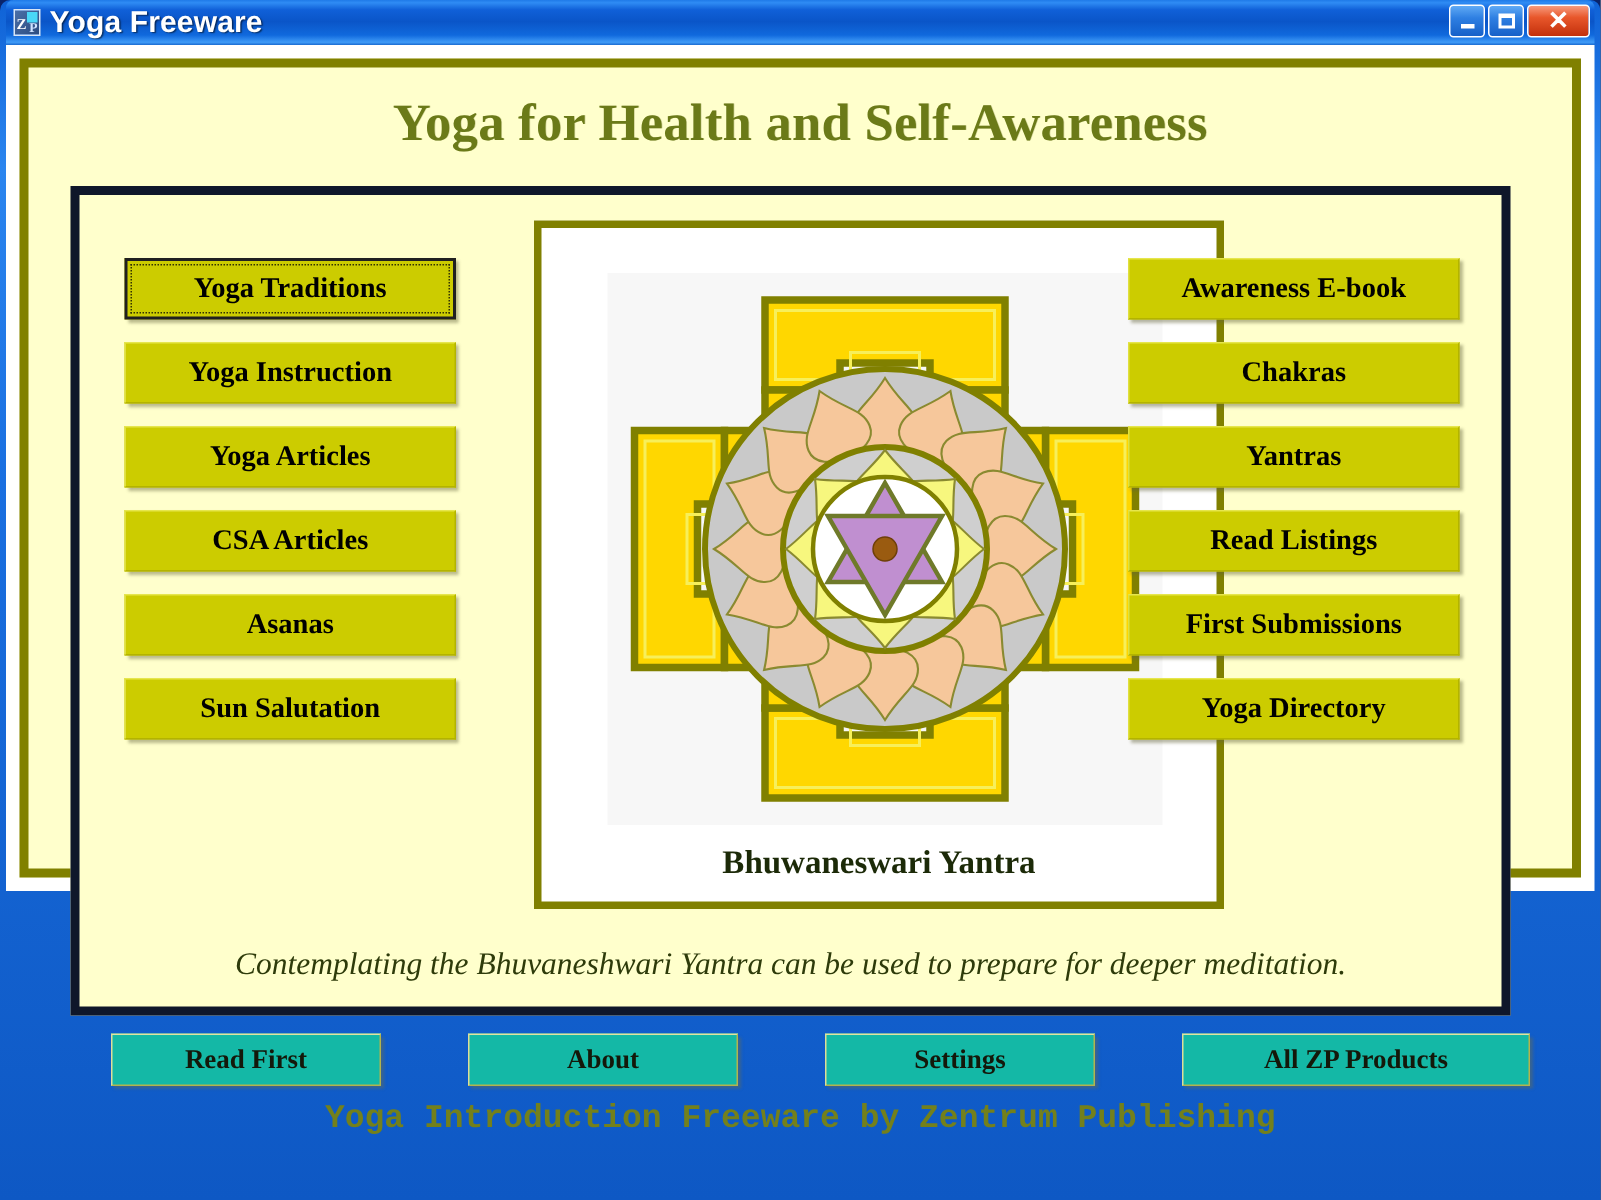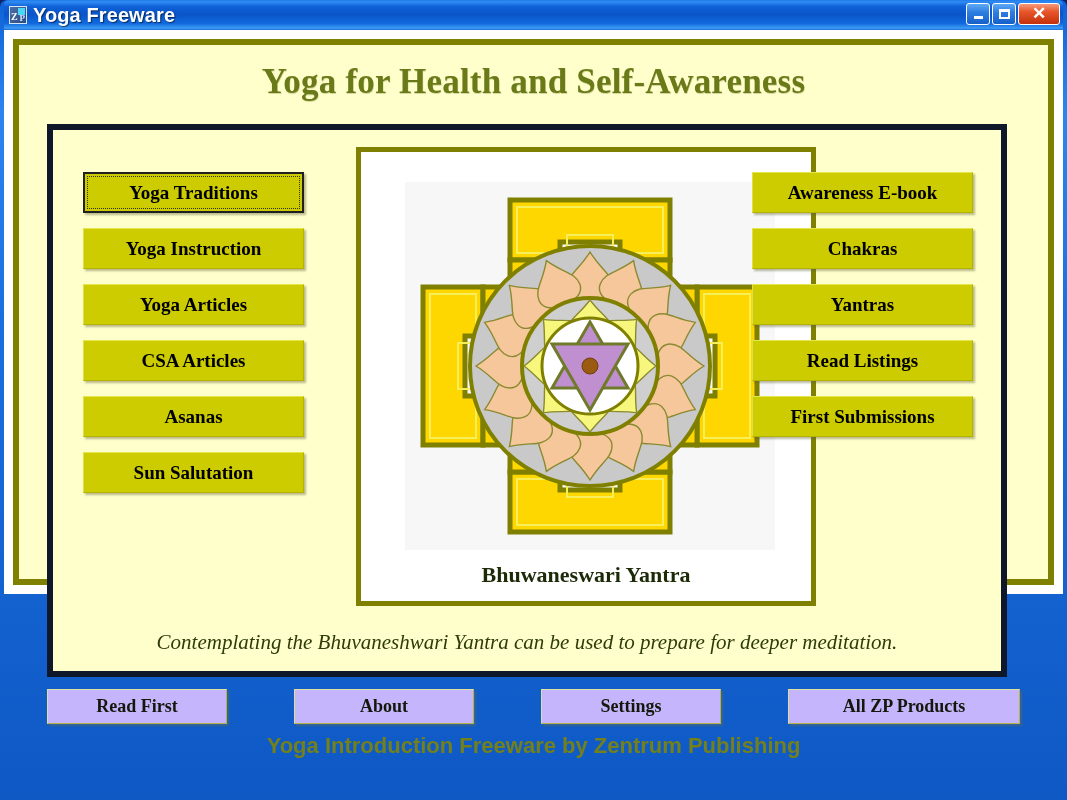--- a/index.html
+++ b/index.html
@@ -229,47 +229,48 @@
   .bottom-row {
     position: absolute;
     left: 28px; right: 28px;
     top: 644px;
     display: flex;
     justify-content: space-between;
   }
   .bb {
     height: 35px;
     box-sizing: border-box;
-    background: #c4b5fd;
+    background: #14b8a6;
     color: #14180a;
     font-family: "Liberation Serif", serif;
     font-weight: bold;
     font-size: 18px;
     text-align: center;
     line-height: 33px;
     border: 1px solid #b3b34d;
     border-top-color: #e2e2a0;
     border-left-color: #dede98;
     box-shadow: 2px 2px 2px rgba(110,110,70,0.45);
     cursor: pointer;
     white-space: nowrap;
     padding: 0 8px;
+    margin-left: 27px;
   }
   .bb.w1 { width: 180px; }
   .bb.w2 { width: 180px; }
   .bb.w3 { width: 180px; }
   .bb.w4 { width: 180px; }
   .bb.w5 { width: 232px; }
 
   .footer {
     position: absolute;
     left: 0; right: 0;
     top: 688px;
     text-align: center;
-    font-family: Liberation Sans, sans-serif;
+    font-family: Liberation Mono, monospace;
     font-weight: bold;
     font-size: 22px;
     color: #73801c;
   }
 </style>
 </head>
 <body>
 
 <div class="window">
 
@@ -432,20 +433,21 @@
           </div>
           <div class="yantra-caption">Bhuwaneswari Yantra</div>
         </div>
 
         <div class="btn-col right">
           <div class="yb">Awareness E-book</div>
           <div class="yb">Chakras</div>
           <div class="yb">Yantras</div>
           <div class="yb">Read Listings</div>
           <div class="yb">First Submissions</div>
+          <div class="yb">Yoga Directory</div>
         </div>
 
         <div class="quote">Contemplating the Bhuvaneshwari Yantra can be used to prepare for deeper meditation.</div>
       </div>
 
       <div class="bottom-row">
         <div class="bb w1">Read First</div>
         <div class="bb w2">About</div>
         <div class="bb w3">Settings</div>
         <div class="bb w5">All ZP Products</div>

